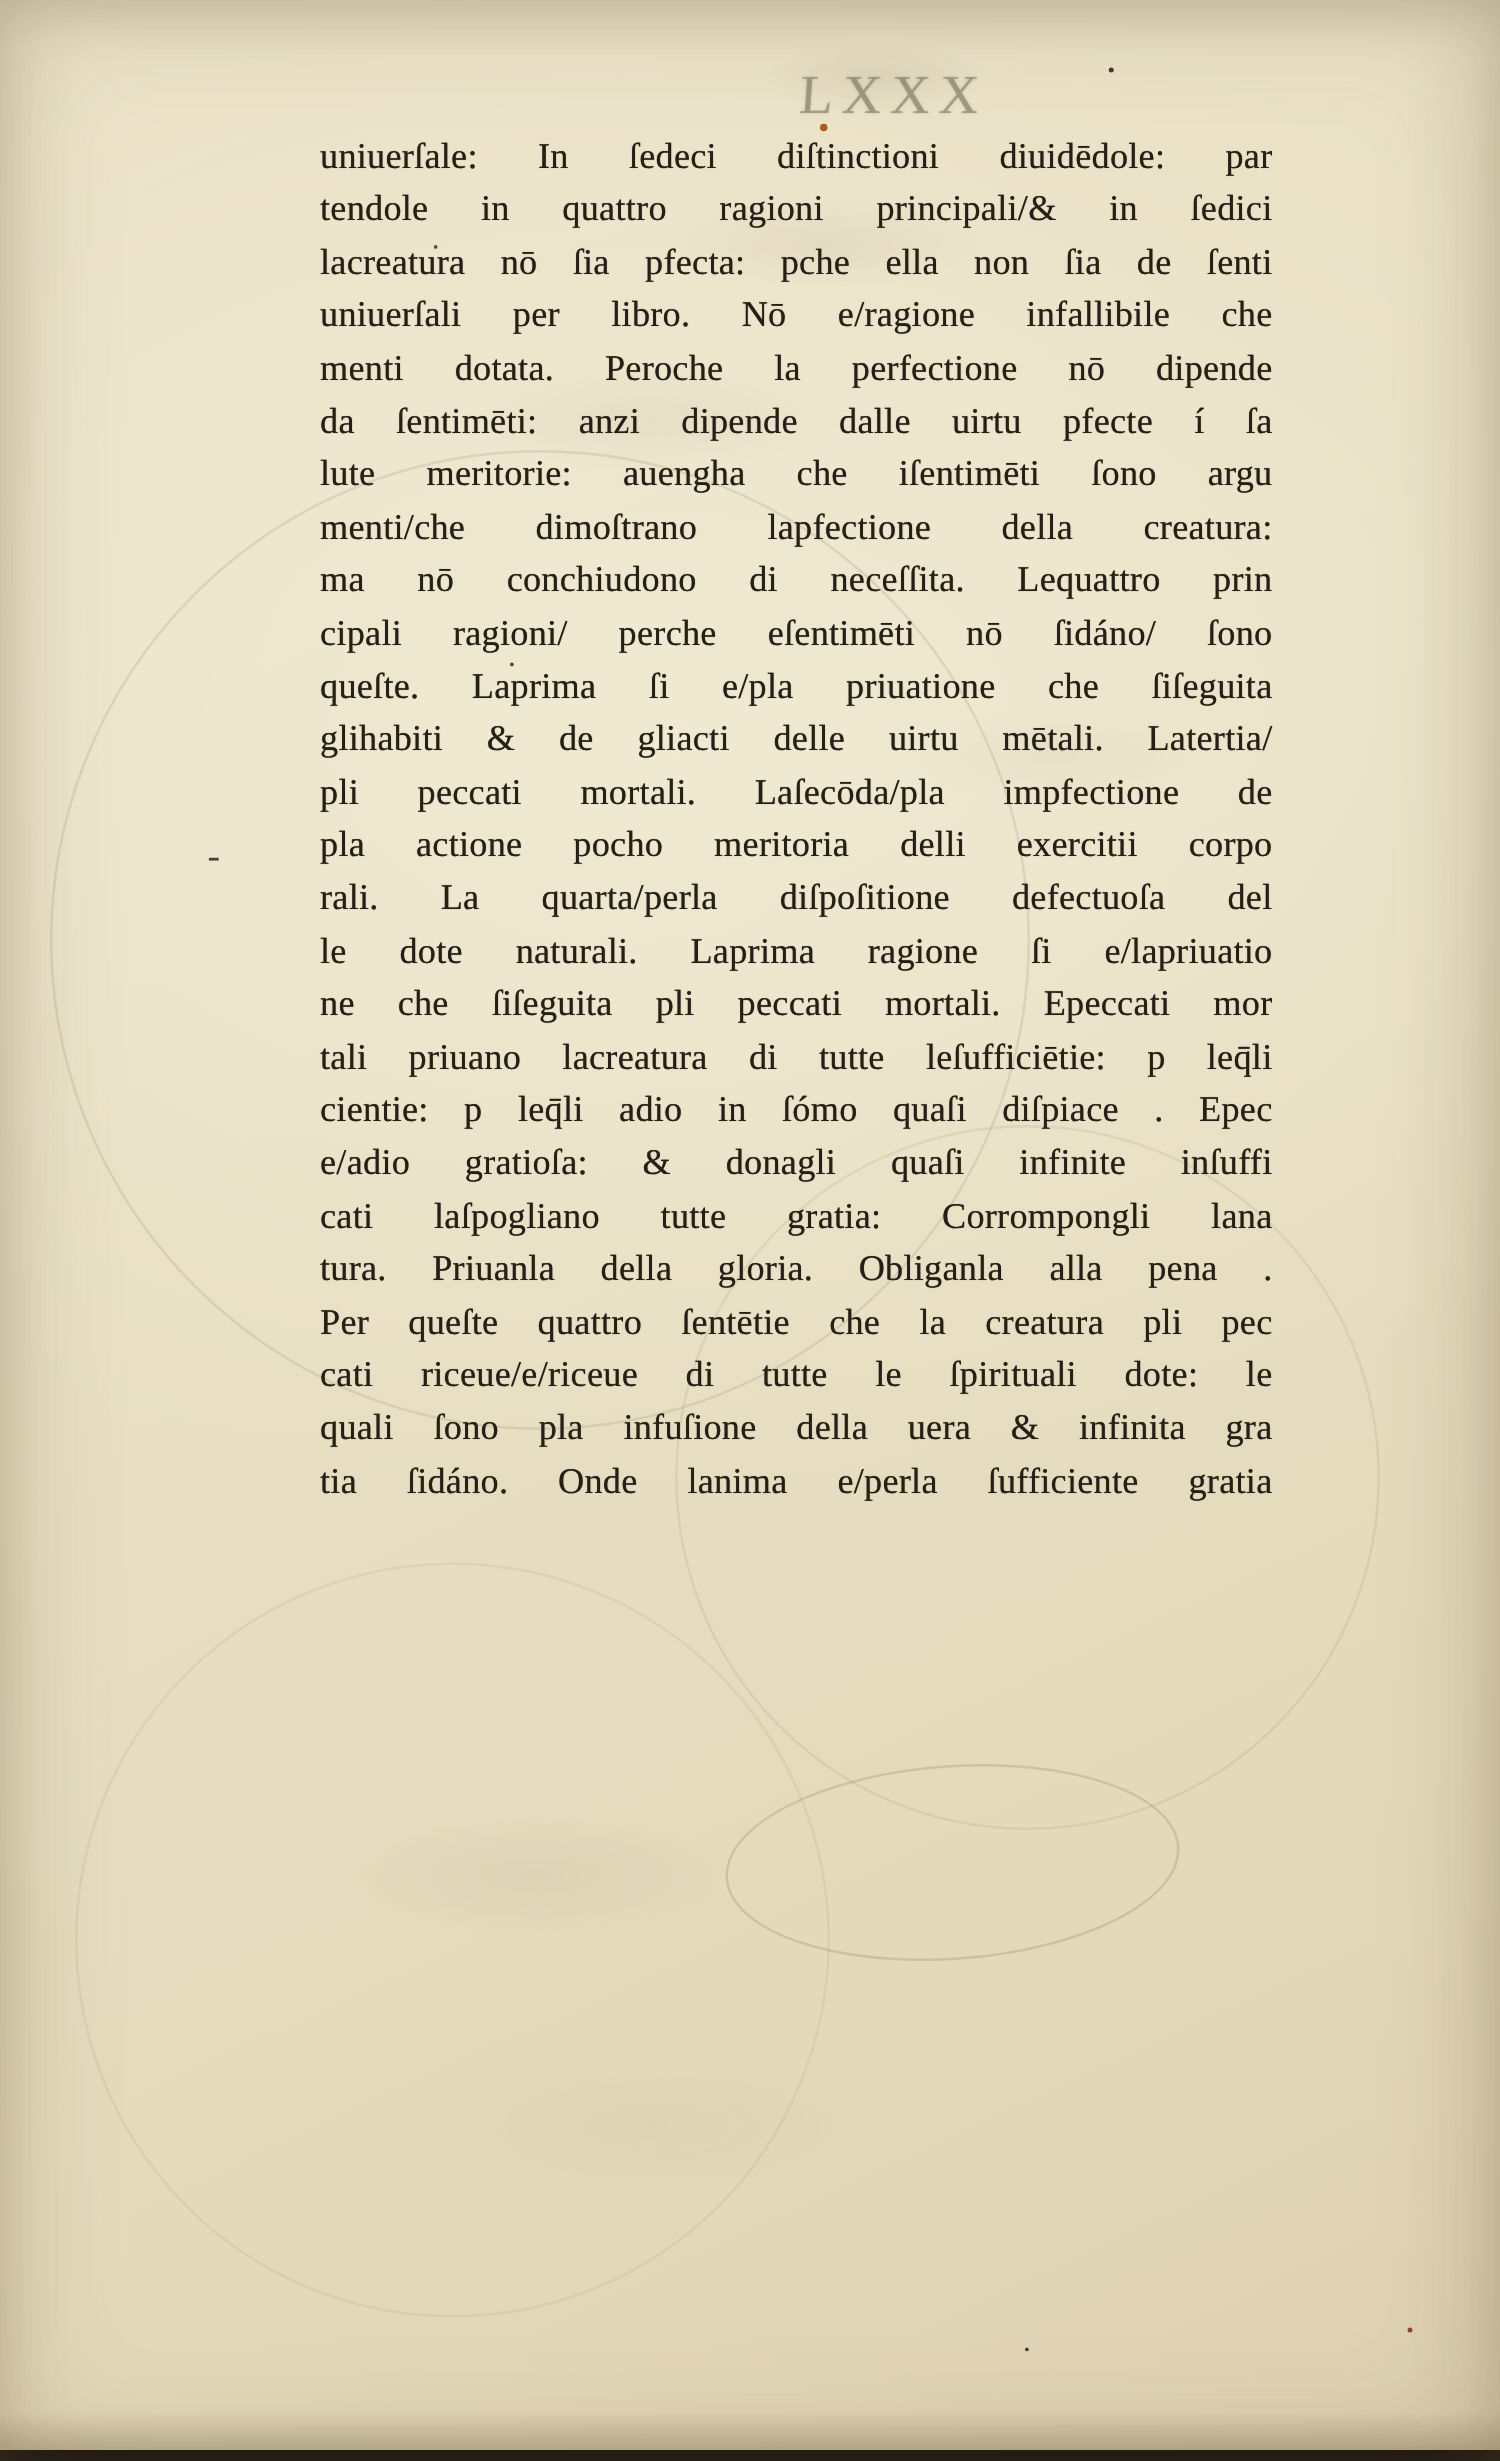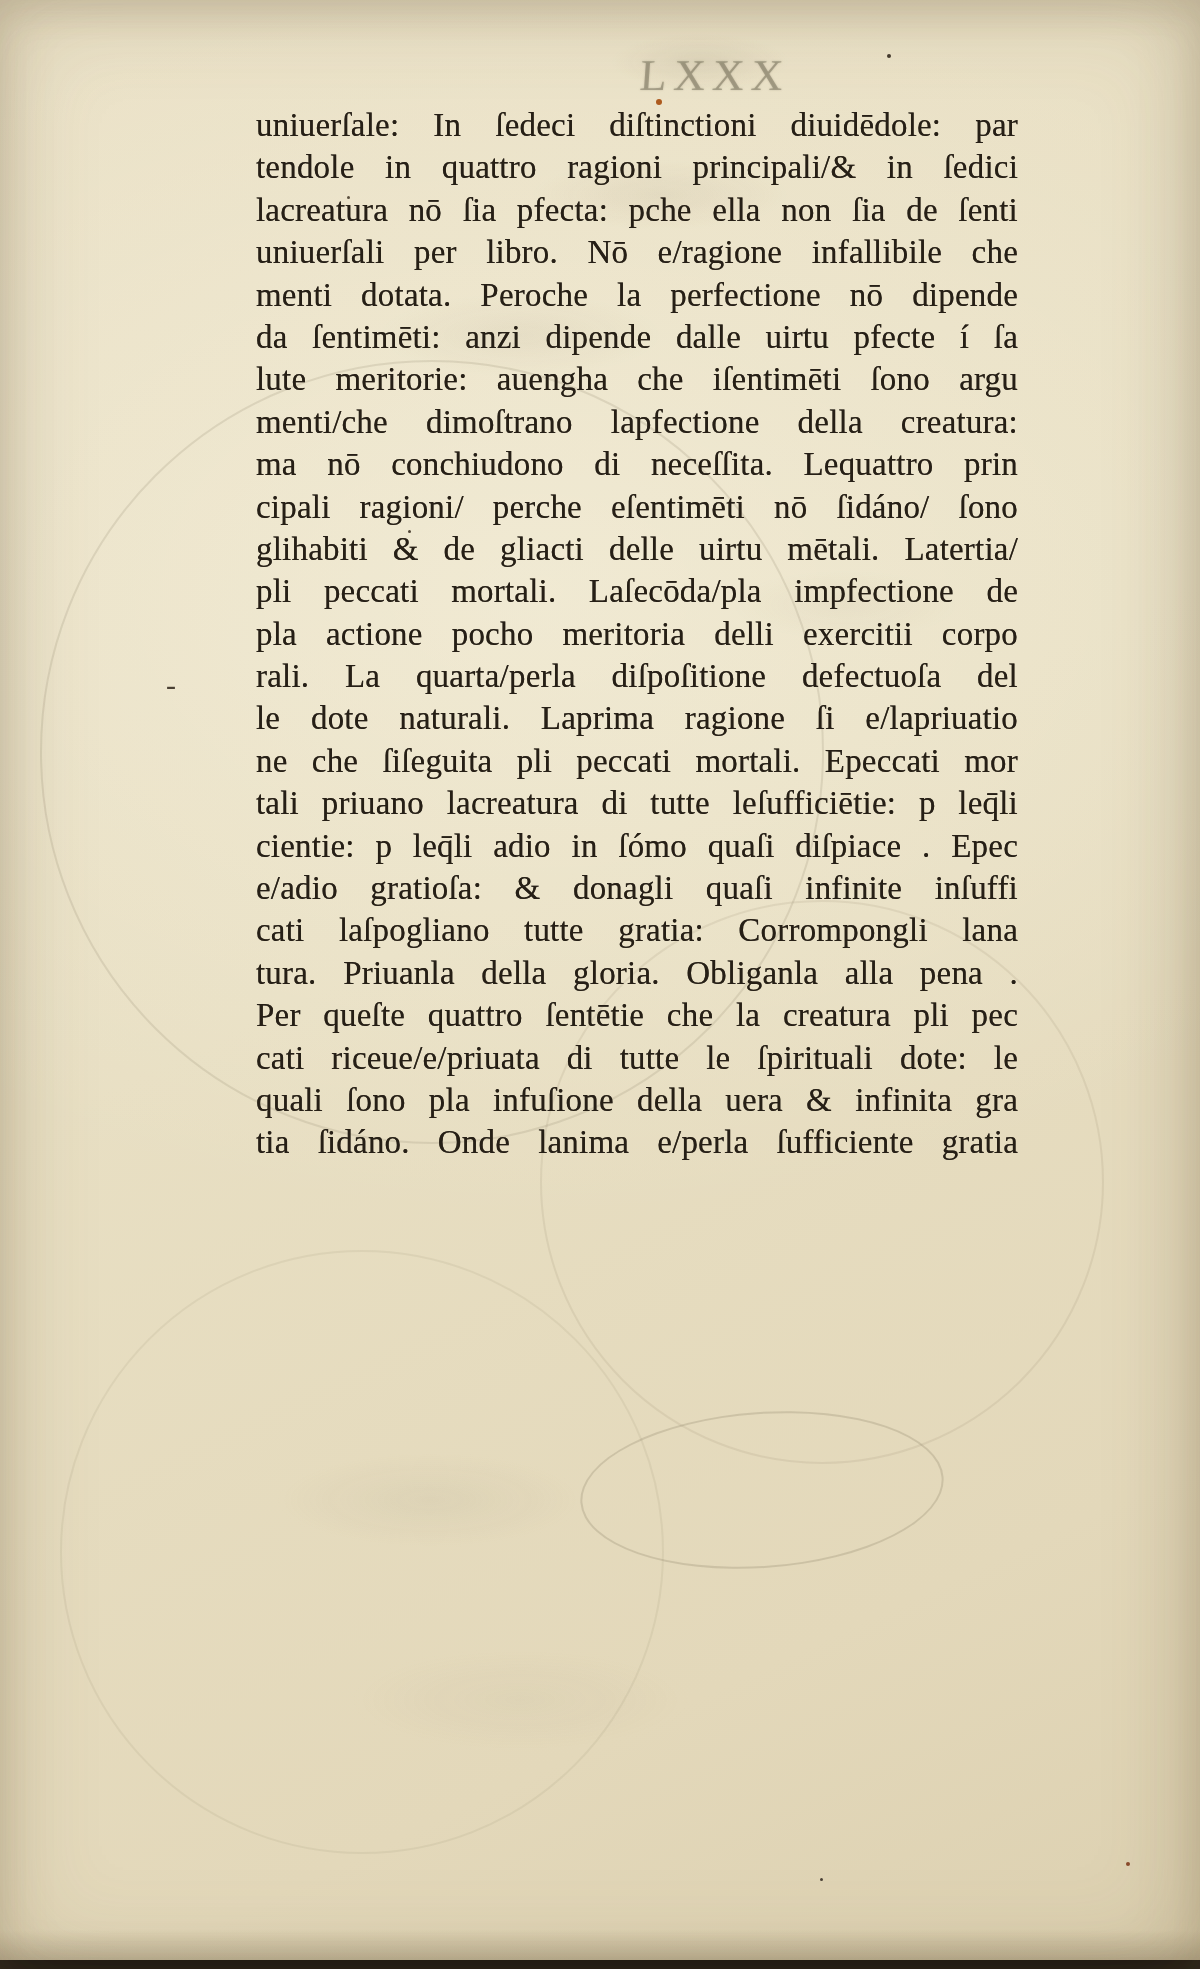--- a/index.html
+++ b/index.html
@@ -34,21 +34,21 @@
   .folio{
     position:absolute;left:600px;top:50px;width:230px;
     text-align:center;
     font-size:44px;letter-spacing:7px;
     color:rgba(122,115,94,0.50);
     text-shadow:0 0 2px rgba(122,115,94,0.35);
     transform:skewX(-4deg);
   }
   .text-block{
     position:absolute;left:256px;top:104px;width:762px;
-    font-size:33px;line-height:42.4px;
+    font-size:29px;line-height:42.4px;
     color:#261f16;
     text-shadow:0 0 0.6px rgba(38,31,22,0.75);
     letter-spacing:0.2px;
   }
   .line{
     white-space:normal;
     text-align:justify;
     text-align-last:justify;
     height:42.4px;overflow:visible;
   }
@@ -100,33 +100,34 @@
     <div class="line">uniuerſale: In ſedeci diſtinctioni diuidēdole: par</div>
     <div class="line">tendole in quattro ragioni principali/&amp; in ſedici</div>
     <div class="line">lacreatura nō ſia pfecta: pche ella non ſia de ſenti</div>
     <div class="line">uniuerſali per libro. Nō e/ragione infallibile che</div>
     <div class="line">menti dotata. Peroche la perfectione nō dipende</div>
     <div class="line">da ſentimēti: anzi dipende dalle uirtu pfecte í ſa</div>
     <div class="line">lute meritorie: auengha che iſentimēti ſono argu</div>
     <div class="line">menti/che dimoſtrano lapfectione della creatura:</div>
     <div class="line">ma nō conchiudono di neceſſita. Lequattro prin</div>
     <div class="line">cipali ragioni/ perche eſentimēti nō ſidáno/ ſono</div>
+    <div class="line">queſte. Laprima ſi e/pla priuatione che ſiſeguita</div>
     <div class="line">glihabiti &amp; de gliacti delle uirtu mētali. Latertia/</div>
     <div class="line">pli peccati mortali. Laſecōda/pla impfectione de</div>
     <div class="line">pla actione pocho meritoria delli exercitii corpo</div>
     <div class="line">rali. La quarta/perla diſpoſitione defectuoſa del</div>
     <div class="line">le dote naturali. Laprima ragione ſi e/lapriuatio</div>
     <div class="line">ne che ſiſeguita pli peccati mortali. Epeccati mor</div>
     <div class="line">tali priuano lacreatura di tutte leſufficiētie: p leq̄li</div>
     <div class="line">cientie: p leq̄li adio in ſómo quaſi diſpiace . Epec</div>
     <div class="line">e/adio gratioſa: &amp; donagli quaſi infinite inſuffi</div>
     <div class="line">cati laſpogliano tutte gratia: Corrompongli lana</div>
     <div class="line">tura. Priuanla della gloria. Obliganla alla pena .</div>
     <div class="line">Per queſte quattro ſentētie che la creatura pli pec</div>
-    <div class="line">cati riceue/e/priuata di tutte le ſpirituali dote: le</div>
+    <div class="line">cati riceue/e/riceue di tutte le ſpirituali dote: le</div>
     <div class="line">quali ſono pla infuſione della uera &amp; infinita gra</div>
     <div class="line">tia ſidáno. Onde lanima e/perla ſufficiente gratia</div>
   </div>
 
   <div class="speck s1"></div>
   <div class="speck s2"></div>
   <div class="speck s3"></div>
   <div class="speck s4"></div>
   <div class="speck s5"></div>
   <div class="speck s6"></div>

